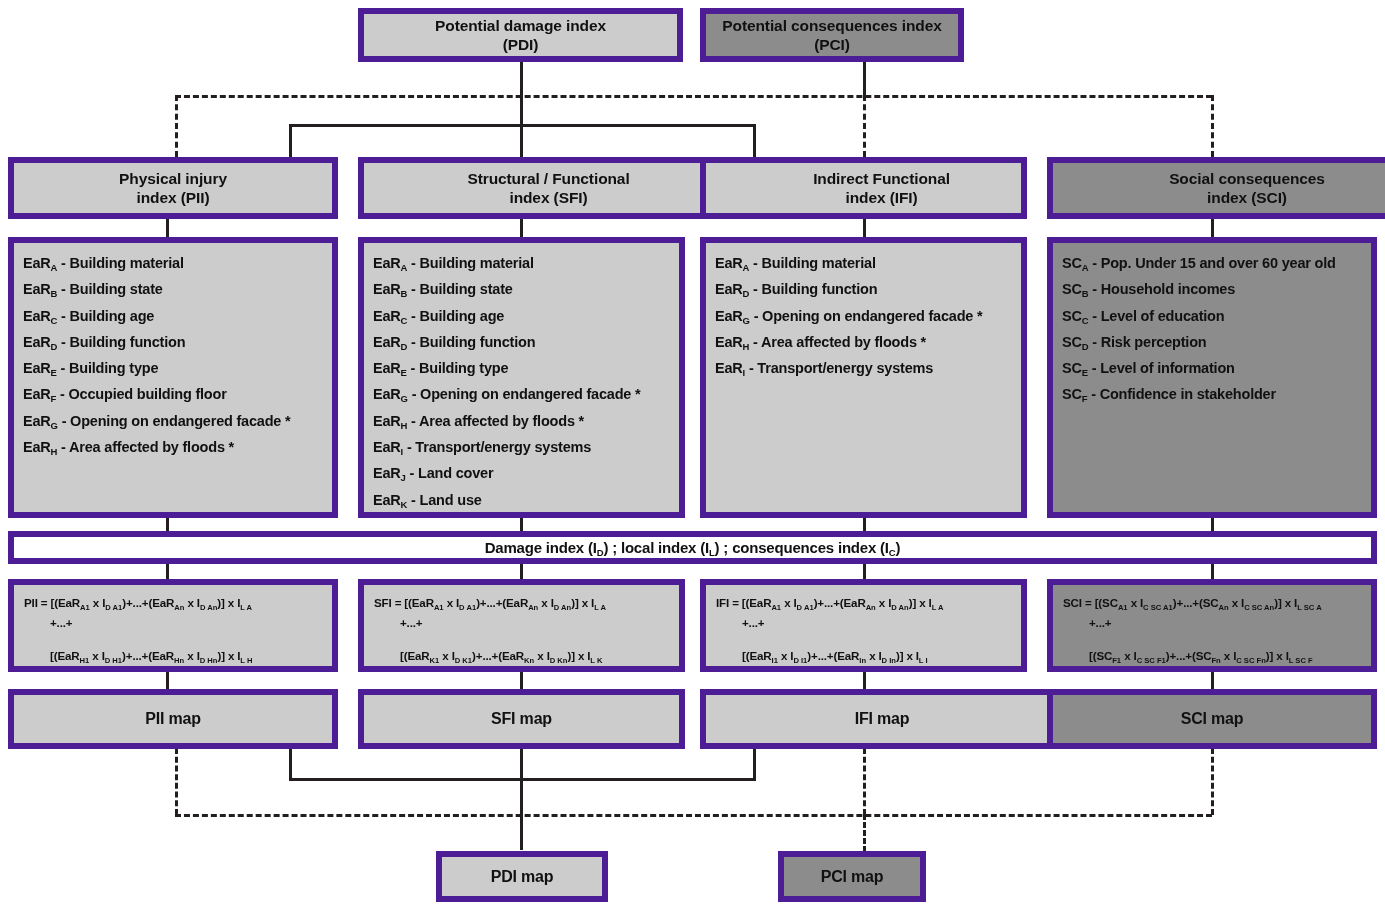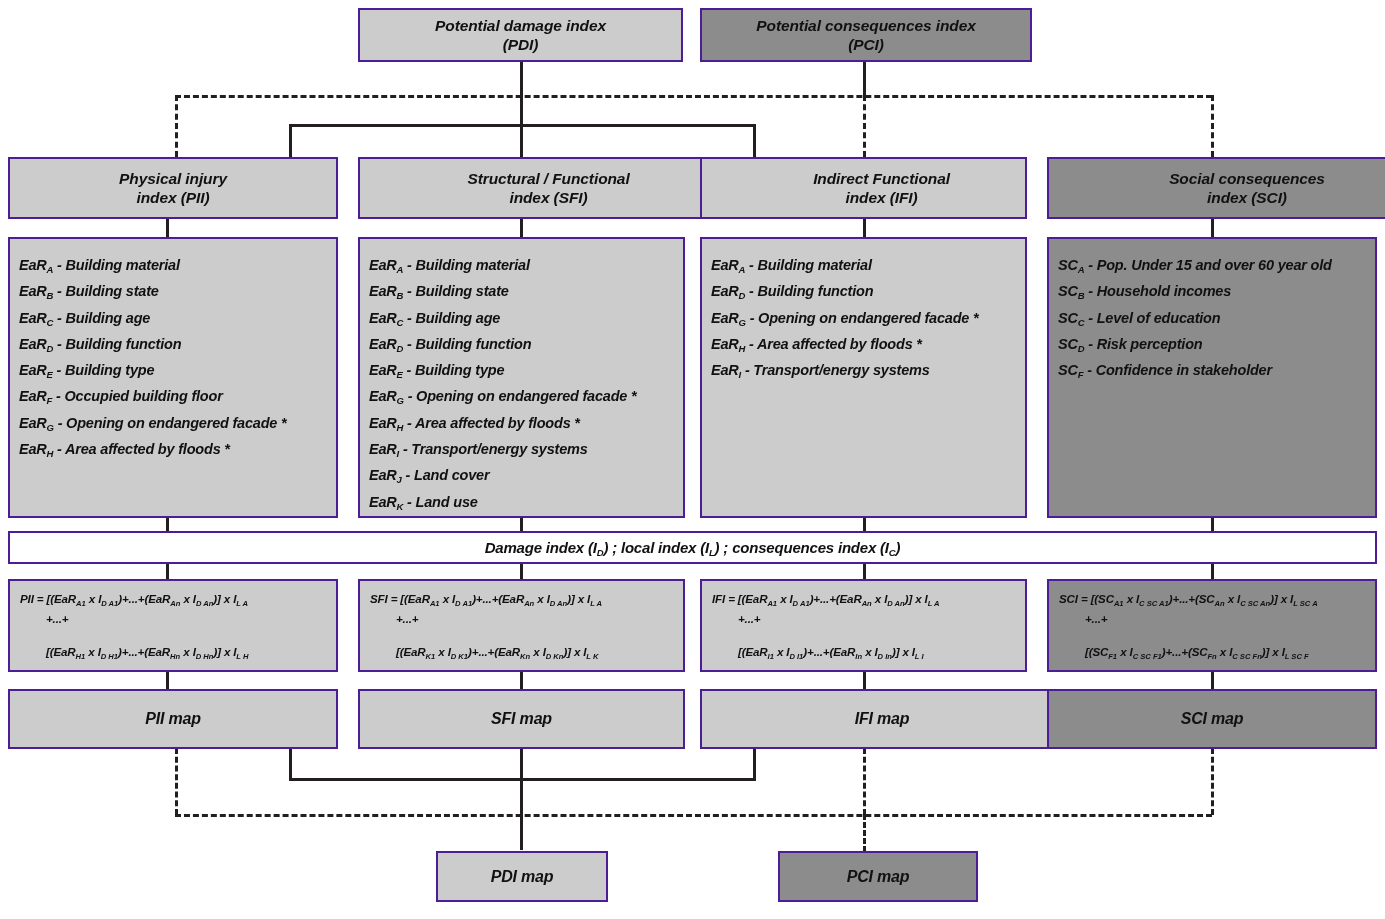--- a/index.html
+++ b/index.html
@@ -1,28 +1,28 @@
 <!DOCTYPE html>
 <html><head>
 <meta charset="utf-8">
 <style>
   html,body{margin:0;padding:0;background:#ffffff;}
   body{font-family:"Liberation Sans", sans-serif;color:#111;}
   #canvas{position:relative;width:1385px;height:919px;overflow:hidden;background:#fff;}
 
-  .box{position:absolute;box-sizing:border-box;border:2px solid #4c1d95;background:#c9c9c9;font-style:italic;}
+  .box{position:absolute;box-sizing:border-box;border:6px solid #4c1d95;background:#c9c9c9;}
   .box.light{background:#cccccc;}
   .box.dark{background:#8c8c8c;}
   .box.white{background:#ffffff;}
 
   .hdr{display:flex;align-items:center;justify-content:center;text-align:center;
        font-weight:bold;font-size:15.5px;line-height:19px;letter-spacing:-0.1px;}
   .hdr span{display:block;}
 
-  .listbox{padding:14px 0 0 9px;}
+  .listbox{padding:8px 0 0 9px;}
   .listbox .li{font-size:14.5px;font-weight:bold;line-height:24.3px;white-space:nowrap;letter-spacing:-0.2px;}
   .listbox .li sub{font-size:9.5px;font-weight:bold;vertical-align:baseline;position:relative;top:3px;}
 
   .formula{padding:9px 0 0 10px;font-size:11.6px;font-weight:bold;line-height:17.5px;letter-spacing:-0.15px;white-space:nowrap;}
   .formula .l2{padding-left:26px;}
   .formula .l3{padding-left:26px;margin-top:16px;}
   .formula sub{font-size:7.6px;vertical-align:baseline;position:relative;top:2.5px;letter-spacing:0px;}
 
   .maplbl{display:flex;align-items:center;justify-content:center;font-weight:bold;font-size:16px;letter-spacing:-0.2px;}
 
@@ -81,21 +81,21 @@
   <div class="dash-h" style="left:175px;top:814px;width:1037px;"></div>
   <div class="dash-v" style="left:863px;top:814px;height:38px;"></div>
 
   <div class="box light hdr" style="left:358px;top:8px;width:325px;height:54px;">
     <div>
       <span>Potential damage index</span>
       <span>(PDI)</span>
     </div>
   </div>
 
-  <div class="box dark hdr" style="left:700px;top:8px;width:332px;height:54px;">
+  <div class="box dark hdr" style="left:700px;top:8px;width:264px;height:54px;">
     <div>
       <span>Potential consequences index</span>
       <span>(PCI)</span>
     </div>
   </div>
 
   <div class="box light hdr" style="left:8px;top:157px;width:330px;height:62px;">
     <div>
       <span>Physical injury</span>
       <span>index (PII)</span>
@@ -147,20 +147,21 @@
       <div class="li"><span>EaR</span><sub>D</sub><span> - Building function</span></div>
       <div class="li"><span>EaR</span><sub>G</sub><span> - Opening on endangered facade *</span></div>
       <div class="li"><span>EaR</span><sub>H</sub><span> - Area affected by floods *</span></div>
       <div class="li"><span>EaR</span><sub>I</sub><span> - Transport/energy systems</span></div>
     </div>
   <div class="box dark listbox" id="list-sci" style="left:1047px;top:237px;width:330px;height:281px;">
       <div class="li"><span>SC</span><sub>A</sub><span> - Pop. Under 15 and over 60 year old</span></div>
       <div class="li"><span>SC</span><sub>B</sub><span> - Household incomes</span></div>
       <div class="li"><span>SC</span><sub>C</sub><span> - Level of education</span></div>
       <div class="li"><span>SC</span><sub>D</sub><span> - Risk perception</span></div>
+      <div class="li"><span>SC</span><sub>E</sub><span> - Level of information</span></div>
       <div class="li"><span>SC</span><sub>F</sub><span> - Confidence in stakeholder</span></div>
     </div>
 
   <div class="box white banner" id="index-banner" style="left:8px;top:531px;width:1369px;height:33px;">
       <div><span>Damage index (I</span><sub>D</sub><span>) ; local  index (I</span><sub>L</sub><span>) ; consequences index (I</span><sub>C</sub><span>)</span></div>
     </div>
 
   <div class="box light formula" id="formula-pii" style="left:8px;top:579px;width:330px;height:93px;">
       <div class="l1"><span>PII = [(EaR</span><sub>A1</sub><span> x I</span><sub>D A1</sub><span>)+...+(EaR</span><sub>An</sub><span> x I</span><sub>D An</sub><span>)] x I</span><sub>L A</sub></div>
       <div class="l2"><span>+...+</span></div>
@@ -191,17 +192,17 @@
   <div class="box light maplbl" style="left:700px;top:689px;width:364px;height:60px;">
     <span>IFI map</span>
   </div>
   <div class="box dark maplbl" style="left:1047px;top:689px;width:330px;height:60px;">
     <span>SCI map</span>
   </div>
 
   <div class="box light maplbl" style="left:436px;top:851px;width:172px;height:51px;">
     <span>PDI map</span>
   </div>
-  <div class="box dark maplbl" style="left:778px;top:851px;width:200px;height:51px;">
+  <div class="box dark maplbl" style="left:778px;top:851px;width:148px;height:51px;">
     <span>PCI map</span>
   </div>
 
 </div>
 
 </body></html>

